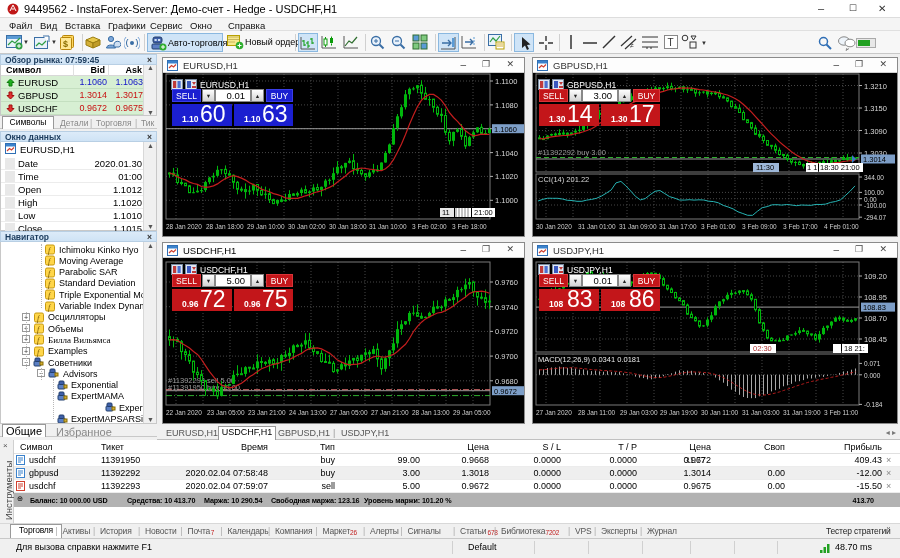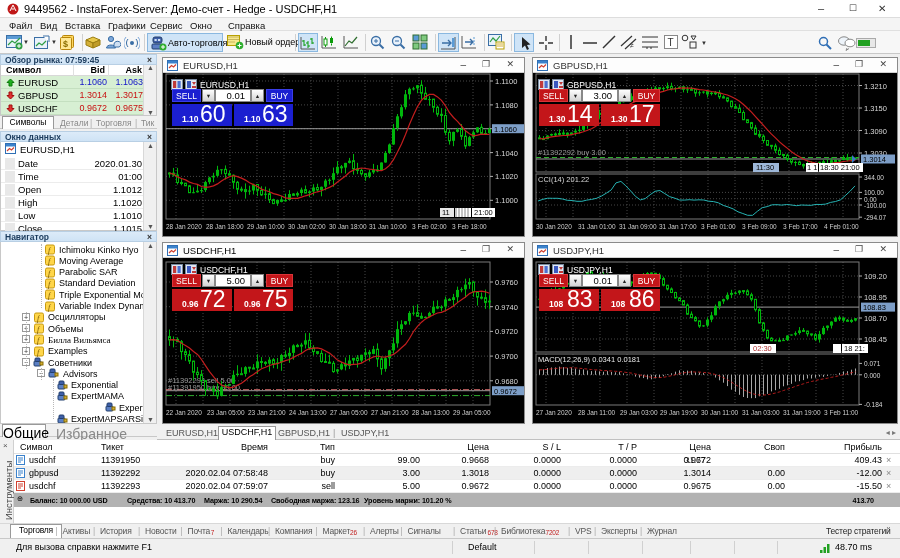--- a/index.html
+++ b/index.html
@@ -483,21 +483,21 @@
     </div>
     <div class="abs" style="left:40px;top:2px;width:1px;height:64px;border-left:1px dotted #b8b8b8;"></div>
     <div class="abs" style="left:25px;top:70px;width:1px;height:57px;border-left:1px dotted #b8b8b8;"></div>
     <div class="abs" style="left:40px;top:126px;width:1px;height:12px;border-left:1px dotted #b8b8b8;"></div>
     <div class="abs" style="left:52px;top:137px;width:1px;height:40px;border-left:1px dotted #b8b8b8;"></div>
     <div class="abs" style="right:0;top:0;width:13px;height:181px;background:#f0f0f0;border-left:1px solid #d8d8d8;">
       <span style="position:absolute;left:3px;top:0px;font-size:7px;color:#555;">▲</span>
       <span style="position:absolute;left:3px;bottom:0px;font-size:7px;color:#555;">▼</span>
     </div>
   </div>
-<div class="abs" style="left:0;top:424px;width:157px;height:13px;background:#f0f0f0;border-bottom:1px solid #c8c8c8;font-size:14px;">
+<div class="abs" style="left:0;top:424px;width:157px;height:13px;background:#f0f0f0;border-bottom:1px solid #c8c8c8;font-size:11px;">
     <span style="position:absolute;left:2px;top:0px;width:44px;height:13px;background:#fff;border:1px solid #999;border-bottom:none;text-align:center;color:#000;">Общие</span>
     <span style="position:absolute;left:56px;top:2px;color:#888;">Избранное</span>
   </div>
 <div class="abs" style="left:157px;top:54px;width:743px;height:372px;background:#efefef;"></div>
 <div style="position:absolute;left:162px;top:57px;width:363px;height:180px;background:#000;border:1px solid #8a8a8a;box-sizing:border-box;">
     <div style="position:absolute;left:0;top:0;right:0;height:15px;background:#fdfdfd;border-bottom:1px solid #d0d0d0;">
       <svg width="11" height="11" style="position:absolute;left:4px;top:2px;" viewBox="0 0 11 11">
         <rect x="0.5" y="0.5" width="10" height="10" fill="#fff" stroke="#2f6fb5"></rect>
         <rect x="1" y="1" width="9" height="2.5" fill="#3b82cc"></rect>
         <path d="M2 8 L4.5 5.5 L6.5 7 L9 4.5" stroke="#d04030" stroke-width="1.2" fill="none"></path>

